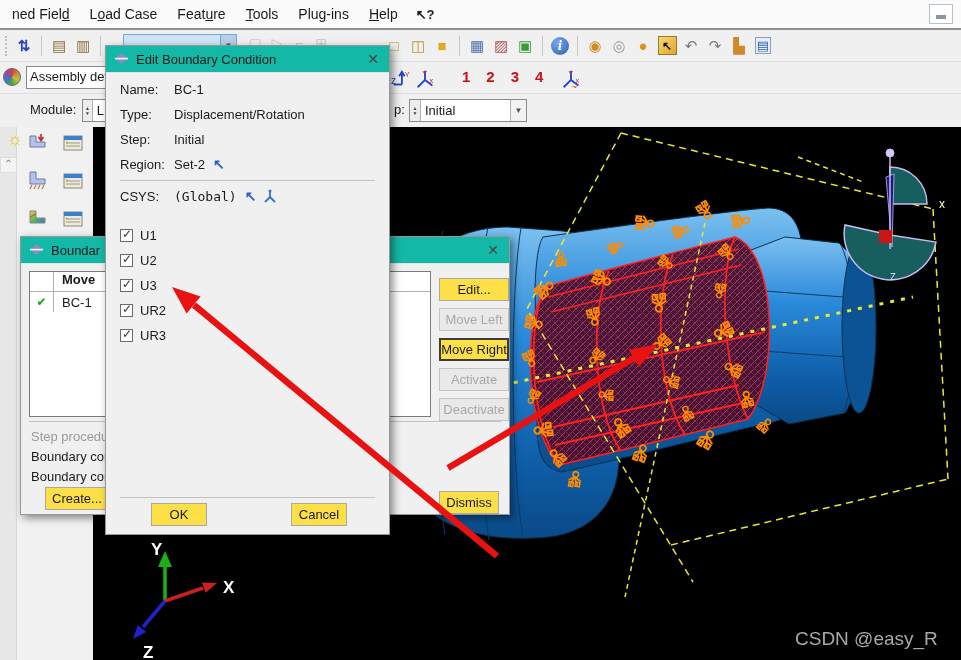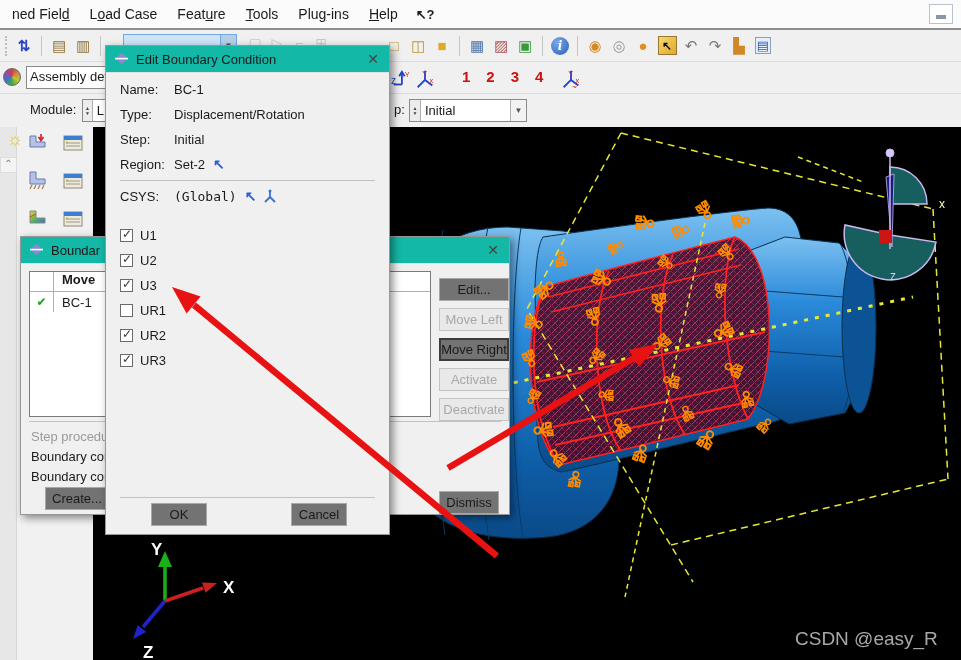--- a/index.html
+++ b/index.html
@@ -80,21 +80,21 @@
   .hline { border:none; border-top:1px solid #c2c2c2; margin:3px 0; }
   .mono { font-family:"DejaVu Sans Mono", monospace; }
   .cbs { margin-top:14px; }
   .cbrow { height:25px; display:flex; align-items:center; }
   .cbx { width:13px; height:13px; border:1px solid #6a6a6a; background:#fff; margin-right:7px; position:relative; flex:none; }
   .cbx .tick { position:absolute; left:1px; top:-3px; font-size:12px; color:#3a3a3a; }
   #edit .note { position:absolute; left:14px; right:14px; top:380px; display:flex; gap:6px; line-height:17px; }
   #edit .note b { flex:none; }
   #edit .hl2 { position:absolute; left:14px; right:14px; top:424px; border-top:1px solid #c2c2c2; }
 
-  .pbtn { height:23px; background:#737373; border:1px solid #a8a8a8; font-family:"Liberation Sans", sans-serif; font-size:13px; color:#1a1a1a; text-align:center; line-height:21px; }
+  .pbtn { height:23px; background:#fde047; border:1px solid #a8a8a8; font-family:"Liberation Sans", sans-serif; font-size:13px; color:#1a1a1a; text-align:center; line-height:21px; }
   .pbtn.dis { color:#a8a8a8; border-color:#c4c4c4; background:#e9e9e9; }
   .pbtn.foc { border:2px solid #3c3c3c; line-height:19px; }
   #edit .ok { position:absolute; left:45px; top:430px; width:56px; }
   #edit .cancel { position:absolute; left:185px; top:430px; width:56px; }
   #mgr .create { position:absolute; left:24px; top:250px; width:64px; }
   #mgr .dismiss { position:absolute; left:406px; top:254px; width:60px;margin-left:12px; }
   #mgr .sbtn { width:70px; }
 
   #arrows { position:absolute; left:0; top:0; z-index:50; pointer-events:none; }
 
@@ -534,24 +534,20 @@
           </span>
           <span>U2</span>
         </div>
         <div class="cbrow">
           <span class="cbx">
             <span class="tick">✓</span>
           </span>
           <span>U3</span>
         </div>
         <div class="cbrow">
-          <span class="cbx"></span>
-          <span>UR1</span>
-        </div>
-        <div class="cbrow">
           <span class="cbx">
             <span class="tick">✓</span>
           </span>
           <span>UR2</span>
         </div>
         <div class="cbrow">
           <span class="cbx">
             <span class="tick">✓</span>
           </span>
           <span>UR3</span>

